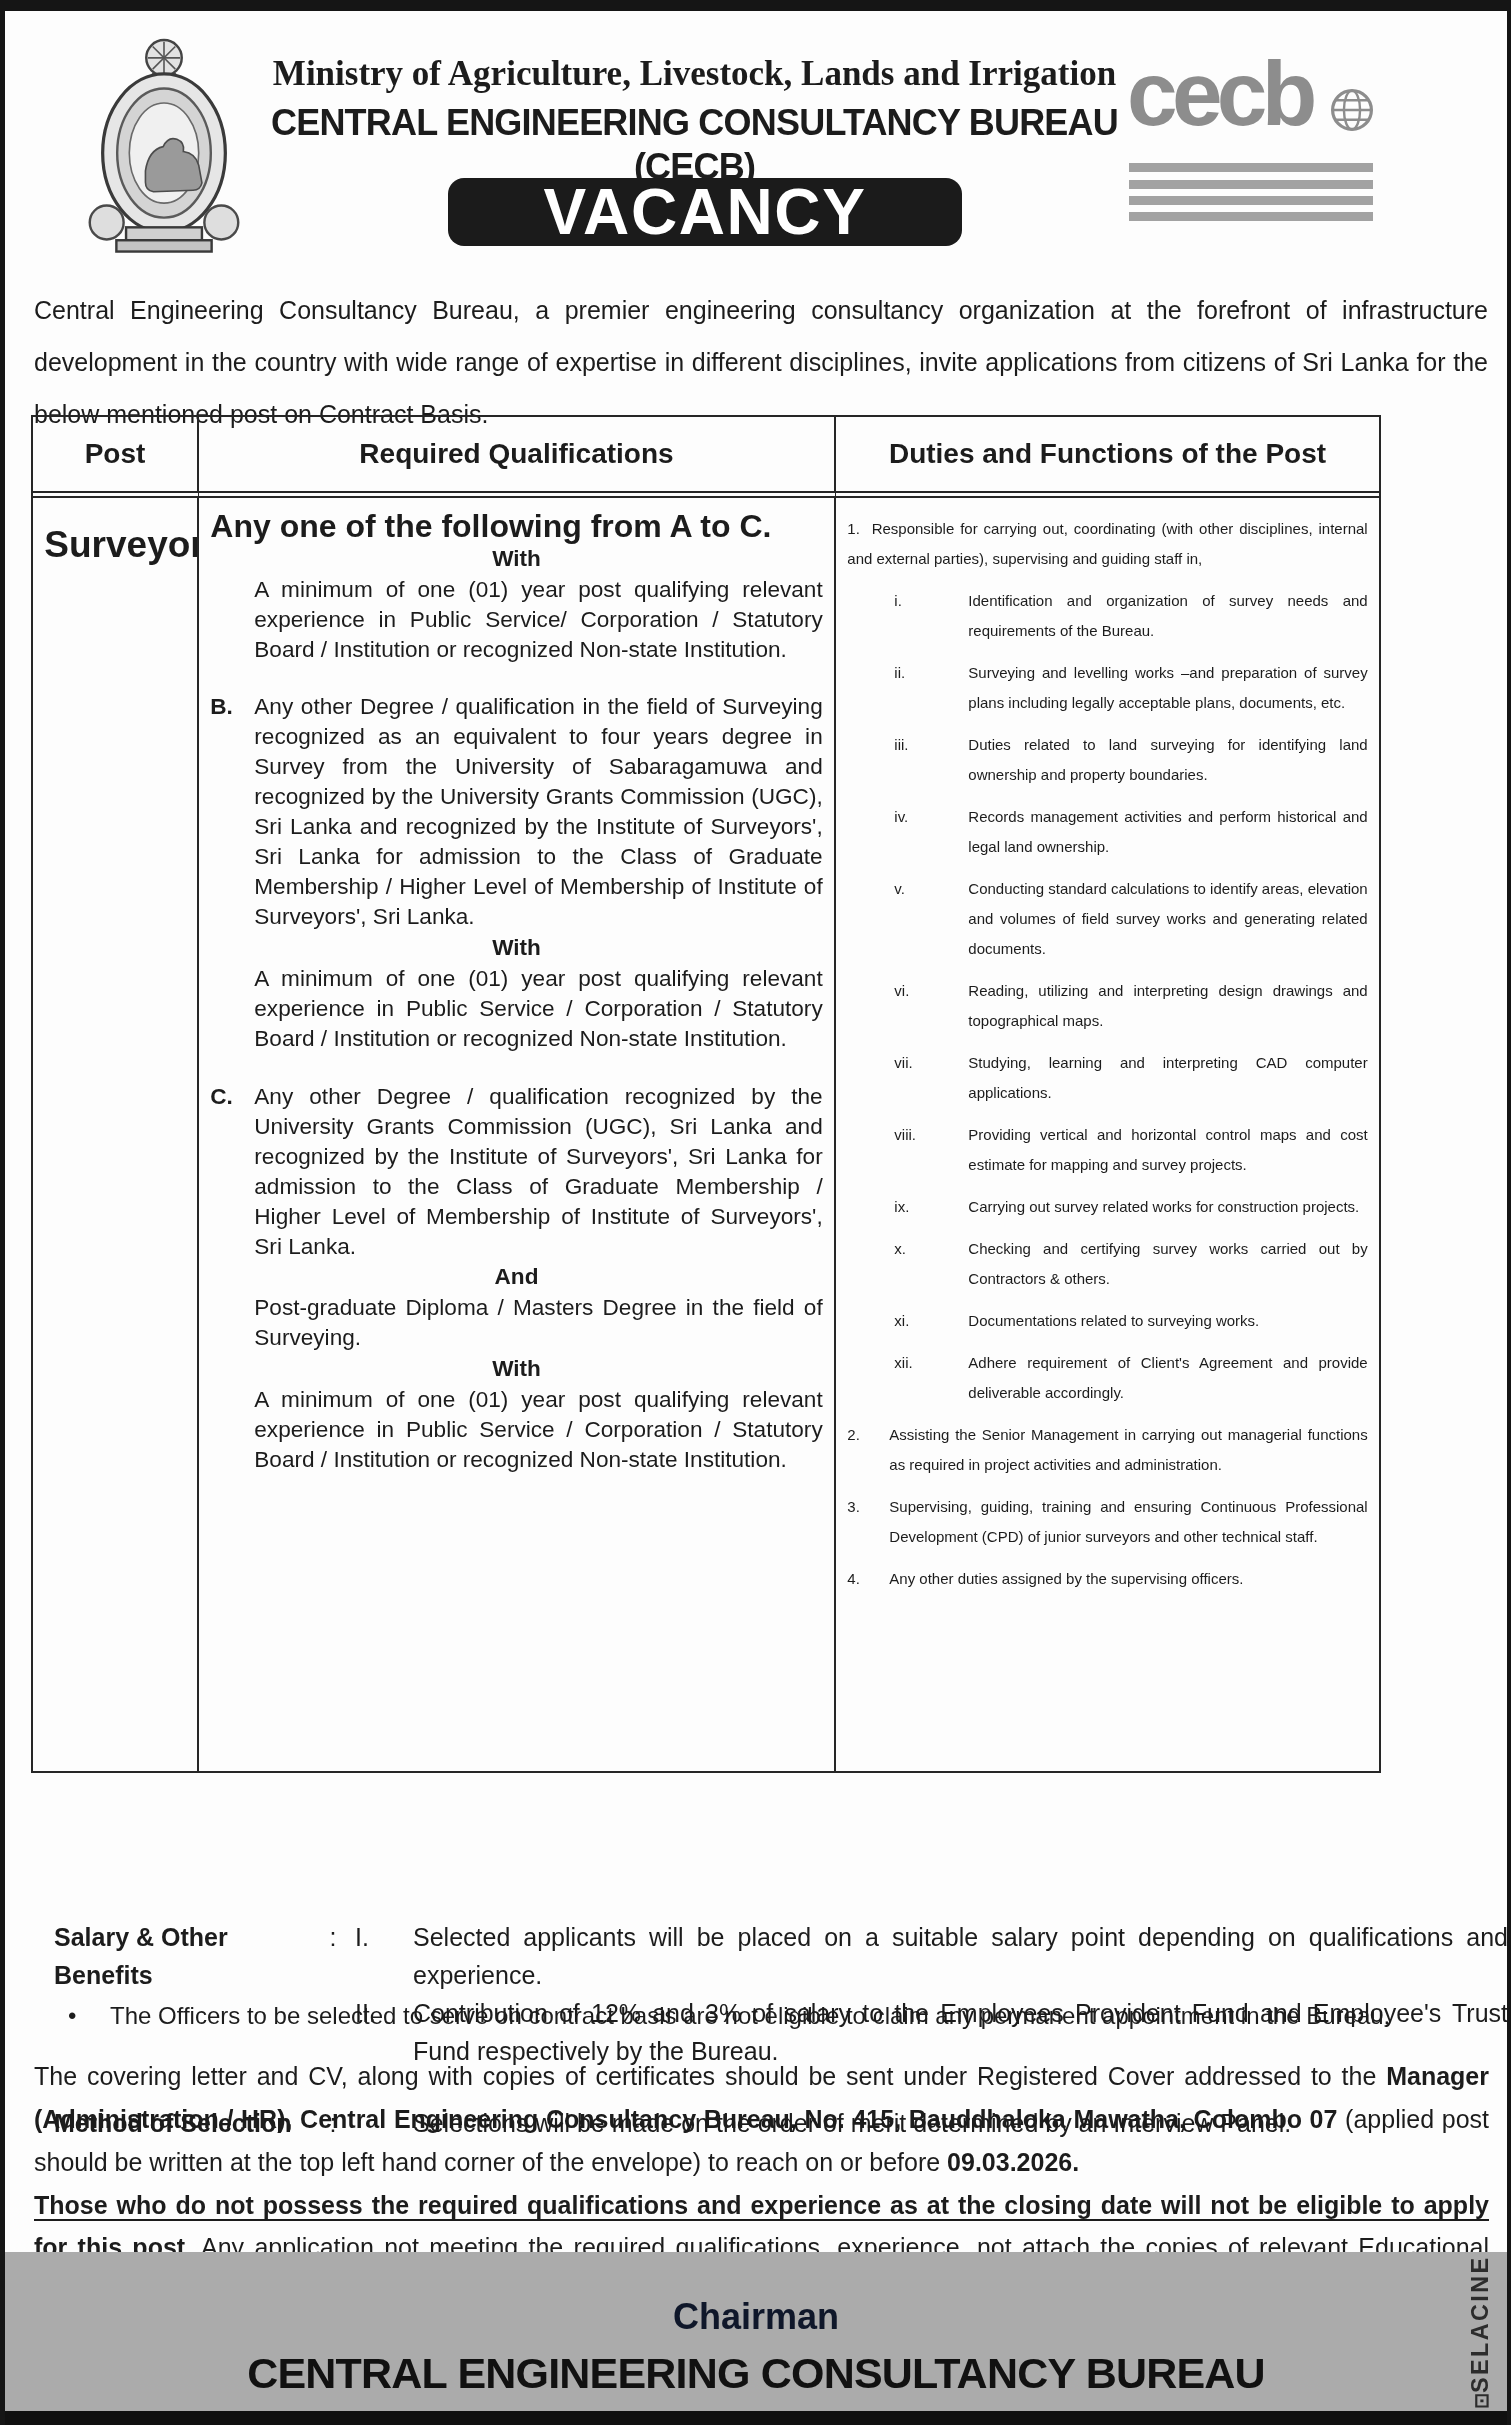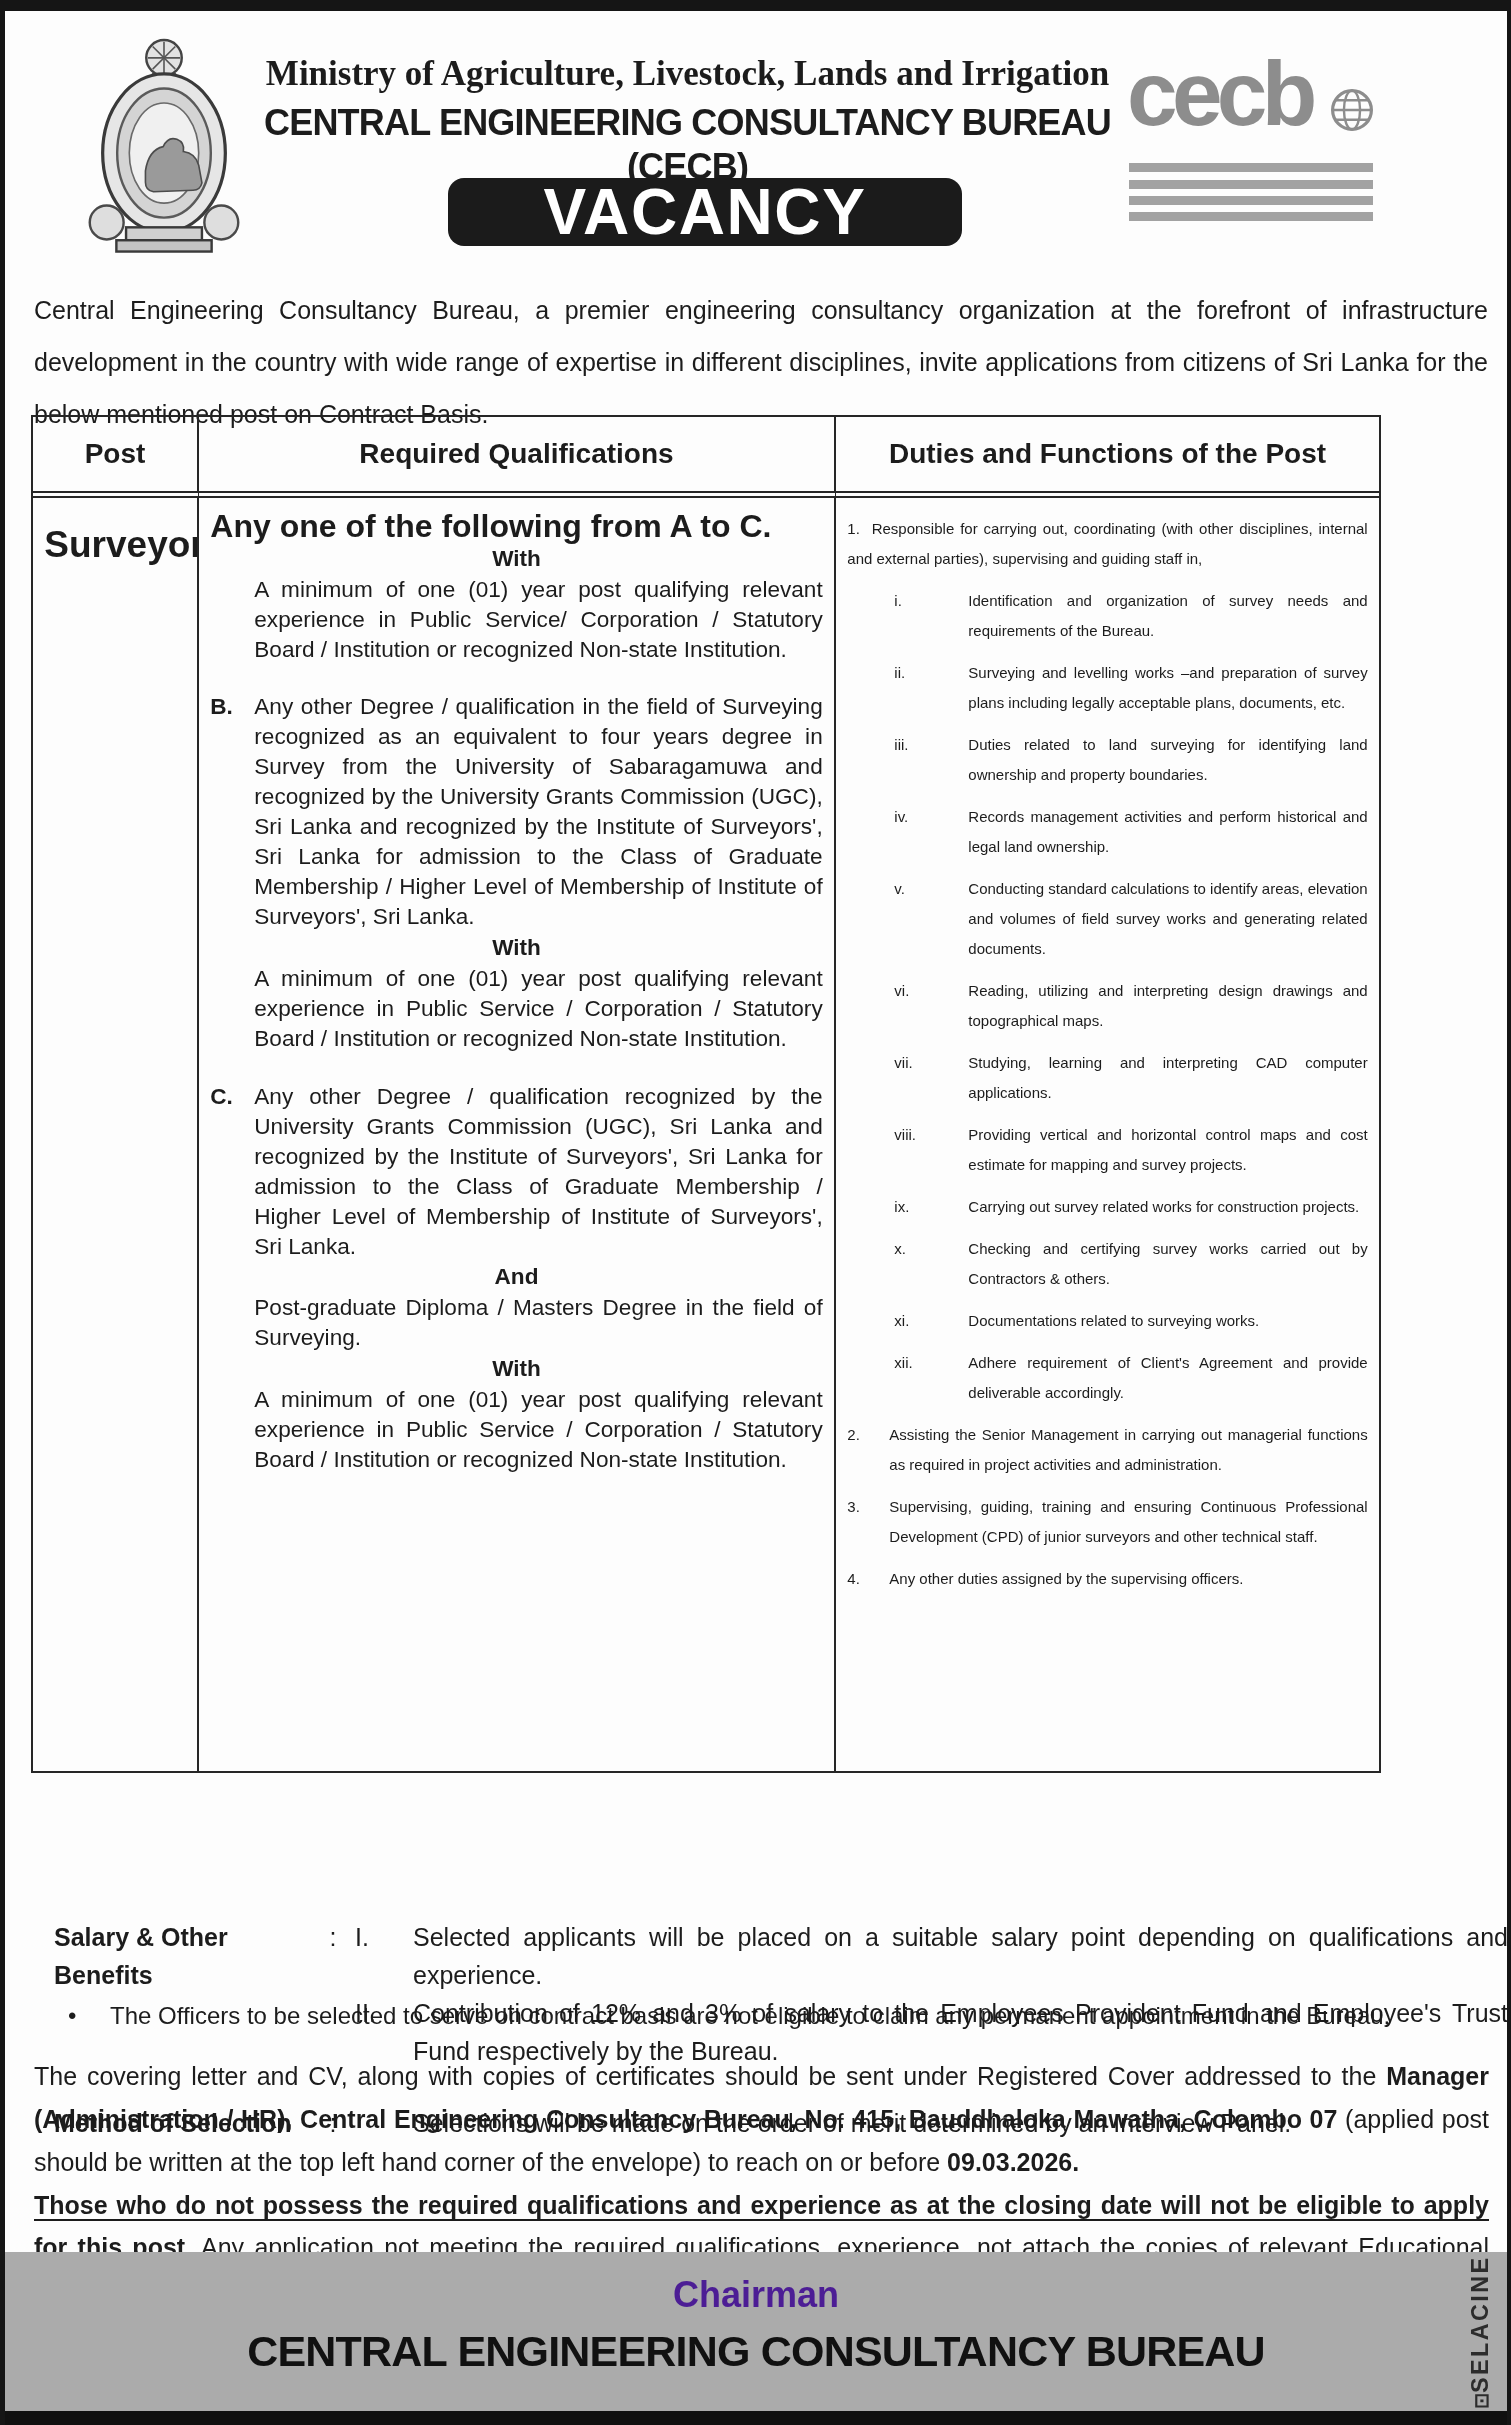--- a/index.html
+++ b/index.html
@@ -1,21 +1,21 @@
 <!DOCTYPE html>
 <html style="--banner-black: #1b1b1b; --footer-gray: #ababab; --logo-gray: #8d8d8d;font-size:13px"><head>
 <meta charset="utf-8">
 <style>
   html,body{margin:0;padding:0;background:#555;}
   .page{position:relative;width:1512px;height:2426px;background:#fdfdfd;box-sizing:border-box;
         border-top:11.3px solid #151515;border-left:5.7px solid #151515;border-right:5.7px solid #151515;
         font-family:"Liberation Sans",sans-serif;color:#1c1c1c;overflow:hidden;}
   
   .emblem{position:absolute;left:71px;top:21px;width:176px;height:226px;}
-  .header-text{position:absolute;left:250px;top:42px;width:865px;text-align:center;}
+  .header-text{position:absolute;left:257px;top:42px;width:865px;text-align:center;}
   .ministry{font-family:"Liberation Serif",serif;font-weight:bold;font-size:35px;line-height:42px;}
   .org-name{font-weight:bold;font-size:36px;line-height:44px;letter-spacing:-0.8px;margin-top:6px;}
   .vacancy-banner{position:absolute;left:443px;top:167px;width:514px;height:68px;background:var(--banner-black);
         border-radius:16px;display:flex;align-items:center;justify-content:center;}
   .vacancy-banner span{color:#fff;font-weight:bold;font-size:64px;letter-spacing:1.6px;}
   .cecb-logo{position:absolute;left:1122px;top:42px;width:251px;height:186px;}
   .cecb-text{font-weight:bold;font-size:91px;line-height:81px;letter-spacing:-5.7px;color:var(--logo-gray);}
   .globe{position:absolute;right:4.9px;top:36px;}
   .logo-stripes{position:absolute;left:1.6px;top:103px;width:244px;}
   .logo-stripes div{height:9px;background:#a2a2a2;margin-top:7.3px;}
@@ -54,21 +54,21 @@
   .method-row{margin-top:34px;}
   .note-row{position:absolute;left:29px;top:1991px;width:1454px;display:flex;font-size:24px;}
   .note-marker{flex:none;width:42px;padding-left:34px;box-sizing:content-box;}
   .note-text{flex:1;}
   .application{position:absolute;left:29px;top:2044px;width:1455px;font-size:25px;line-height:43px;text-align:justify;}
   .application b{font-weight:bold;}
   .disclaimer{position:absolute;left:29px;top:2173px;width:1455px;font-size:25px;line-height:42px;text-align:justify;}
   .disclaimer .bu{font-weight:bold;text-decoration:underline;text-underline-offset:4.9px;text-decoration-thickness:2.4px;}
   
   .footer-band{position:absolute;left:0;right:0;top:2241px;height:168px;background:var(--footer-gray);text-align:center;}
-  .chairman{font-weight:bold;font-size:36px;margin-top:22px;color:#4c1d95;}
+  .chairman{font-weight:bold;font-size:36px;margin-top:44px;color:#0f172a;}
   .footer-org{font-weight:bold;font-size:43px;letter-spacing:-0.8px;margin-top:11.3px;color:#111;}
   .watermark{position:absolute;right:13px;top:11.3px;height:146px;writing-mode:vertical-rl;transform:rotate(180deg);
              font-weight:bold;font-size:23.4px;letter-spacing:2.4px;color:#2c2c2c;display:flex;align-items:center;}
   .watermark .wicon{font-size:19.4px;letter-spacing:0;}
   .bottom-bar{position:absolute;left:0;right:0;bottom:0;height:14.6px;background:#101010;}
 </style>
 </head>
 <body>
 
 <div class="page">

